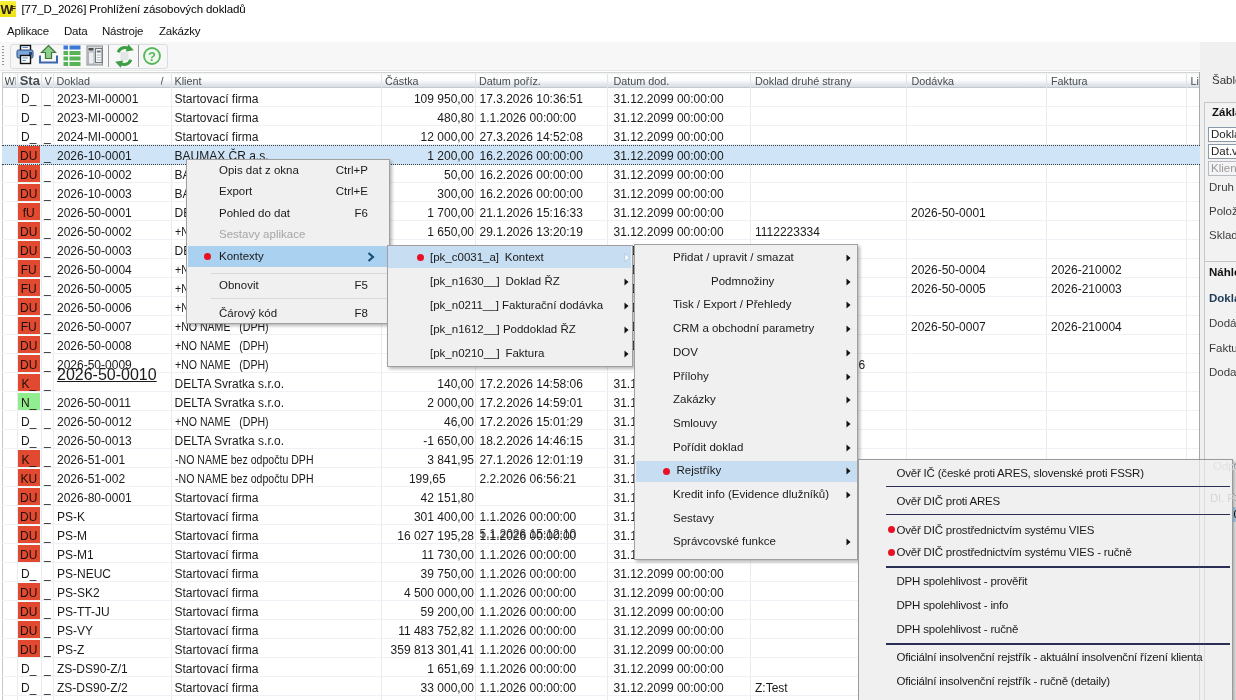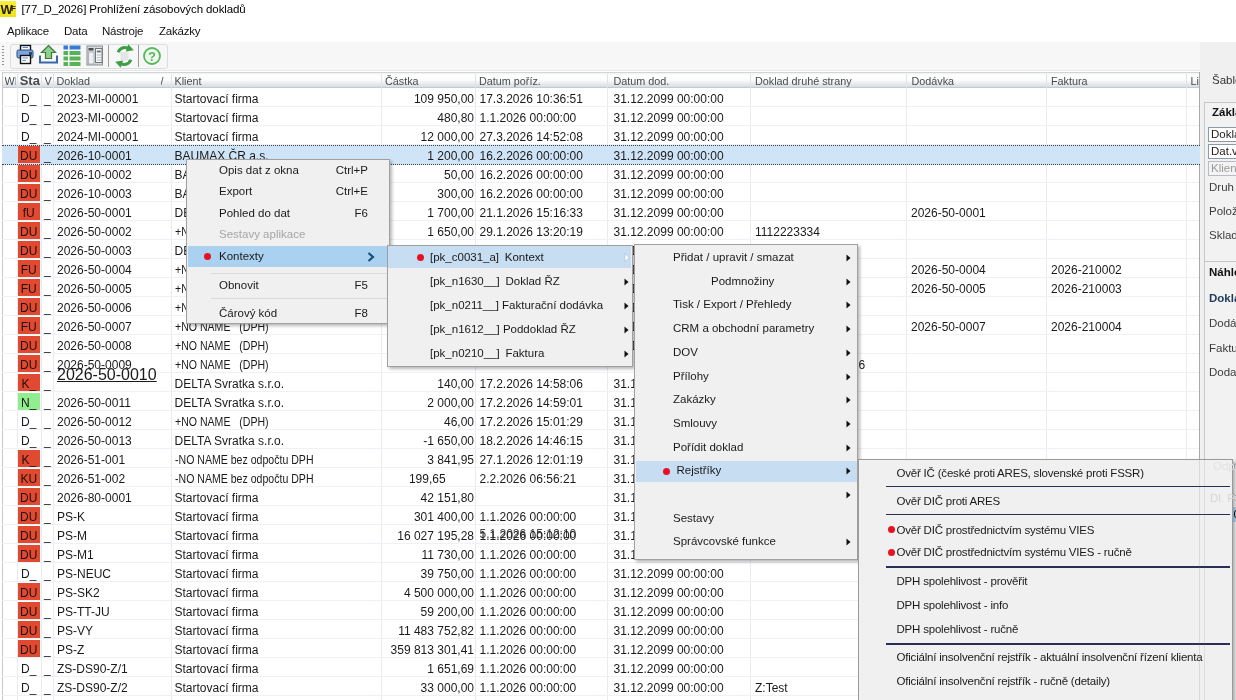--- a/index.html
+++ b/index.html
@@ -479,20 +479,21 @@
       <path d="M0.5 0.5 L4.5 4 L0.5 7.5 Z" fill="#111"></path>
     </svg>
 <div class="t" style="left:673px;top:435.6px;height:23.7px;line-height:23.7px;font-size:11.5px;color:#1a1a1a;">Pořídit doklad</div>
 <svg class="abs" style="left:845.5px;top:443.6px;" width="5" height="8" viewBox="0 0 5 8">
       <path d="M0.5 0.5 L4.5 4 L0.5 7.5 Z" fill="#111"></path>
     </svg>
 <div class="t" style="left:676.5px;top:459.3px;height:23.7px;line-height:23.7px;font-size:11.5px;color:#1a1a1a;">Rejstříky</div>
 <svg class="abs" style="left:845.5px;top:467.3px;" width="5" height="8" viewBox="0 0 5 8">
       <path d="M0.5 0.5 L4.5 4 L0.5 7.5 Z" fill="#111"></path>
     </svg>
+<div class="t" style="left:673px;top:483.0px;height:23.7px;line-height:23.7px;font-size:11.5px;color:#1a1a1a;">Kredit info (Evidence dlužníků)</div>
 <svg class="abs" style="left:845.5px;top:491.0px;" width="5" height="8" viewBox="0 0 5 8">
       <path d="M0.5 0.5 L4.5 4 L0.5 7.5 Z" fill="#111"></path>
     </svg>
 <div class="t" style="left:673px;top:506.7px;height:23.7px;line-height:23.7px;font-size:11.5px;color:#1a1a1a;">Sestavy</div>
 <div class="t" style="left:673px;top:530.4px;height:23.7px;line-height:23.7px;font-size:11.5px;color:#1a1a1a;">Správcovské funkce</div>
 <svg class="abs" style="left:845.5px;top:538.4px;" width="5" height="8" viewBox="0 0 5 8">
       <path d="M0.5 0.5 L4.5 4 L0.5 7.5 Z" fill="#111"></path>
     </svg>
 
 <div class="abs" style="left:858px;top:458.5px;width:374.5px;height:252px;background:#f0f0f0;border:1px solid #9b9b9b;box-shadow:2px 2px 3px rgba(0,0,0,0.28);"></div>

